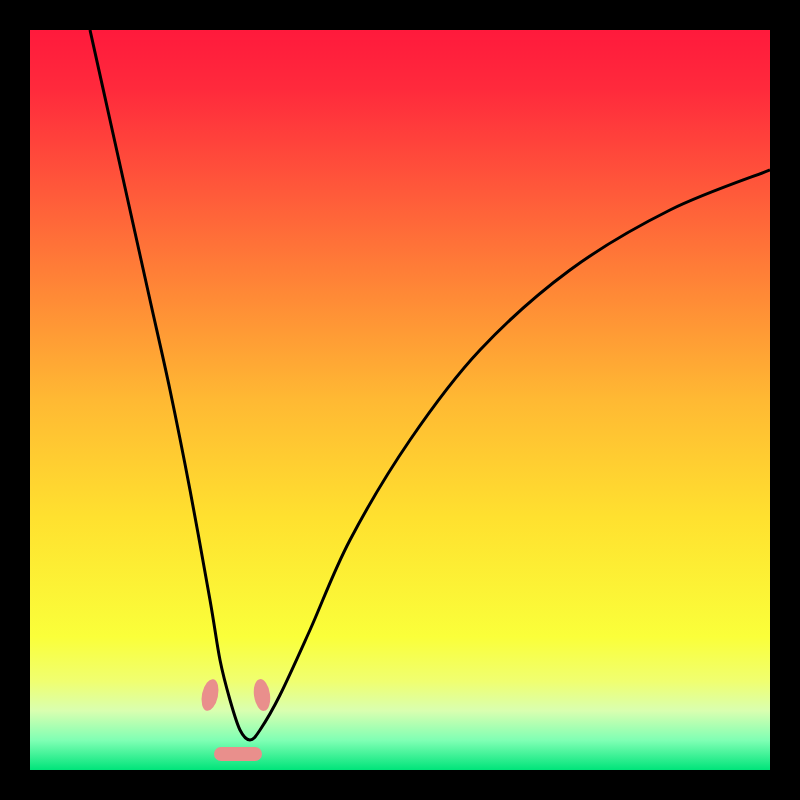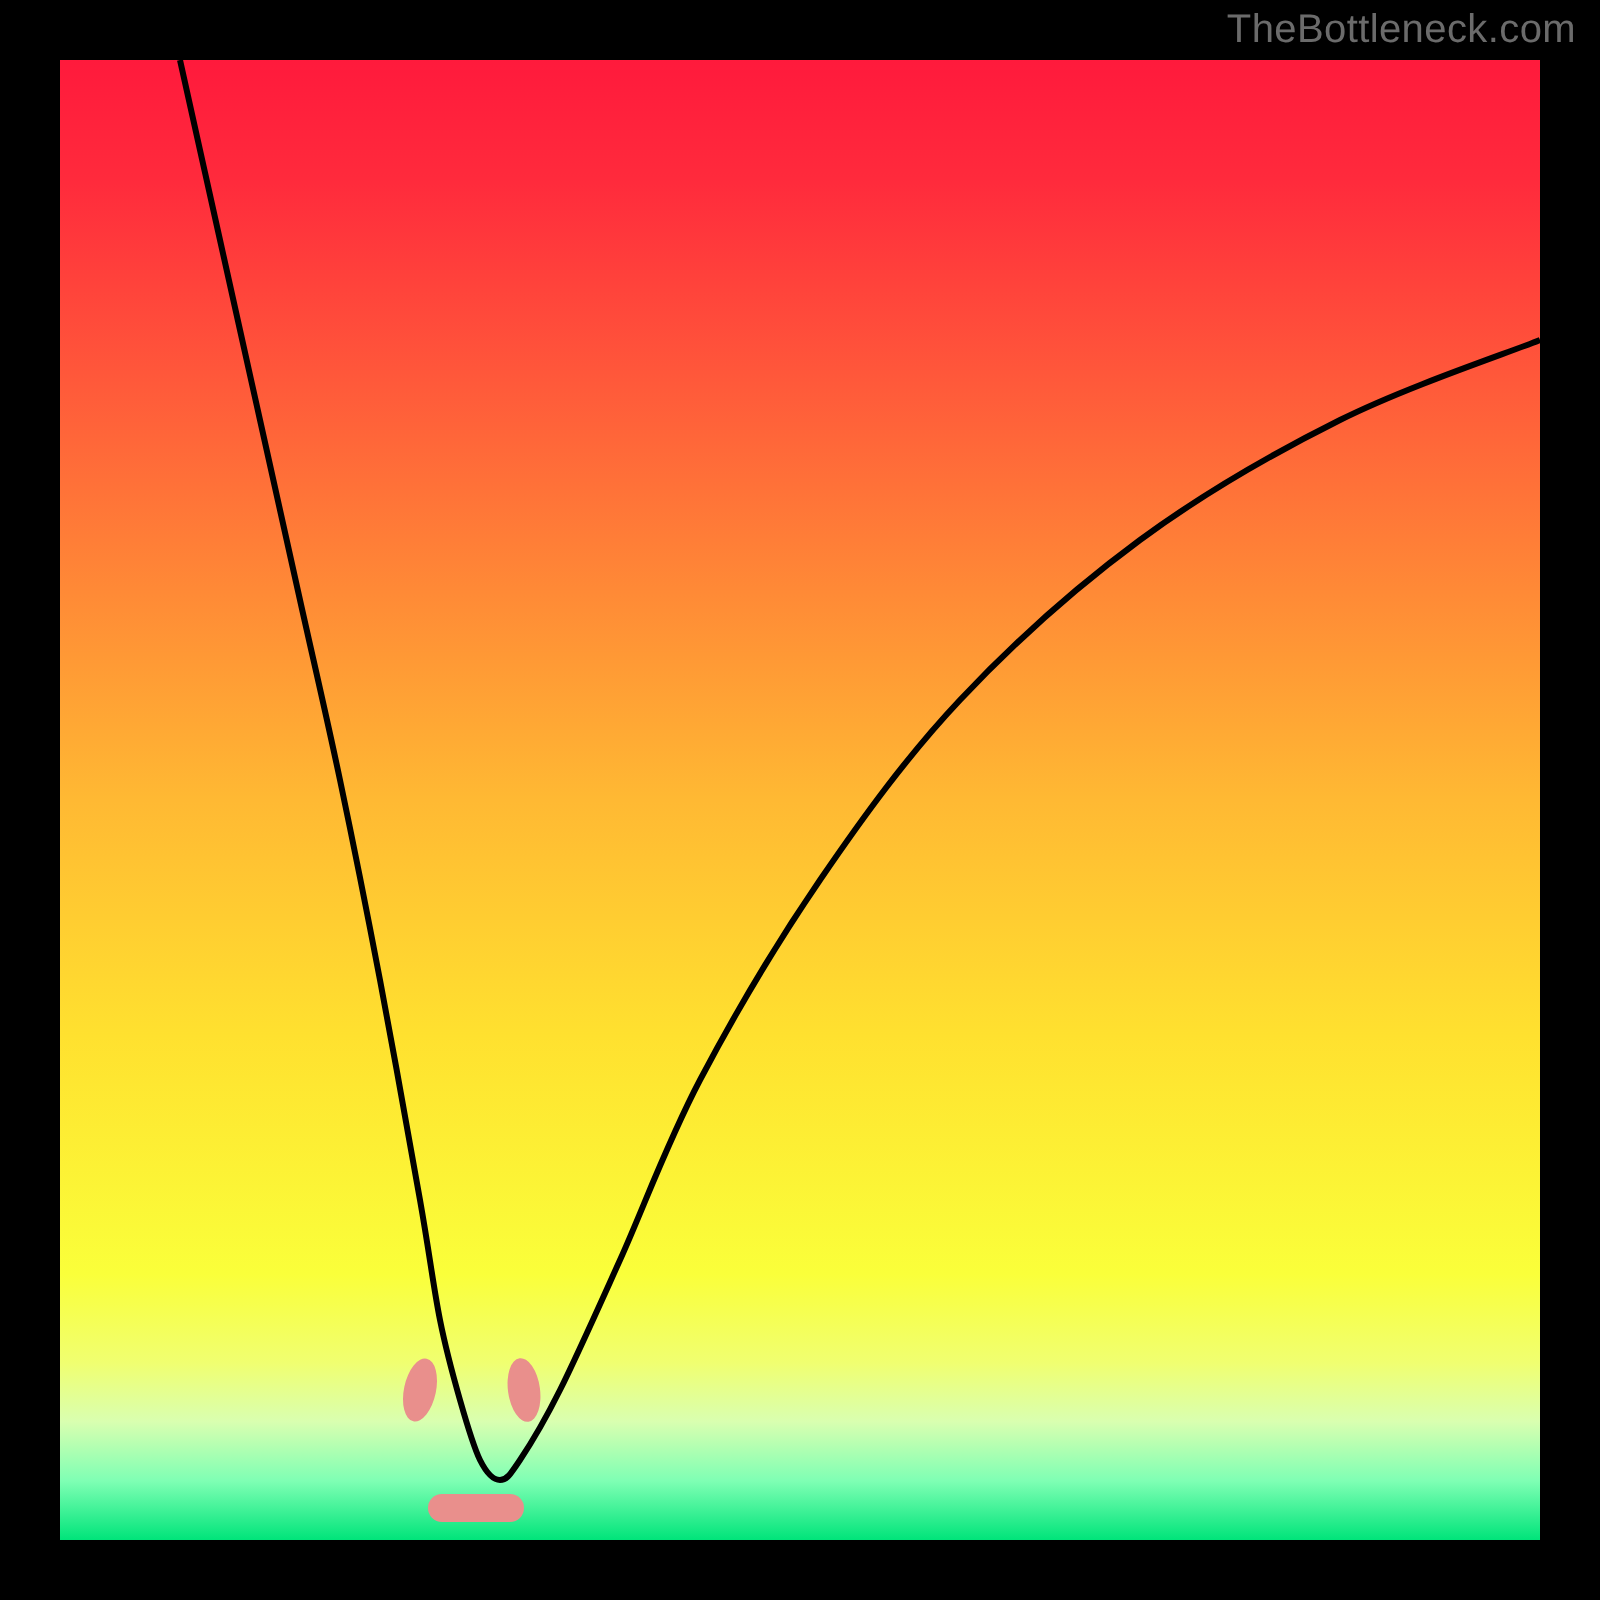--- a/index.html
+++ b/index.html
@@ -55,21 +55,20 @@
     width: 740px;
     height: 740px;
     pointer-events: none;
   }
 </style>
 </head>
 <body>
 
 <div class="frame">
 
-  <div class="watermark">TheBottleneck.com</div>
 
   <div class="plot">
     <svg class="overlay" viewBox="0 0 740 740" preserveAspectRatio="none">
       <g id="curve-group">
           <path d="M 60 0 C 63.333333333333336 15, 73.33333333333333 60, 80 90 C 86.66666666666667 120, 93.33333333333333 150, 100 180 C 106.66666666666667 210, 113.33333333333333 240, 120 270 C 126.66666666666667 300, 133.33333333333334 328.3333333333333, 140 360 C 146.66666666666666 391.6666666666667, 153.33333333333334 425, 160 460 C 166.66666666666666 495, 175 541.6666666666666, 180 570 C 185 598.3333333333334, 186.66666666666666 613.3333333333334, 190 630 C 193.33333333333334 646.6666666666666, 196.66666666666666 658.3333333333334, 200 670 C 203.33333333333334 681.6666666666666, 206.66666666666666 693.3333333333334, 210 700 C 213.33333333333334 706.6666666666666, 216.66666666666666 710, 220 710 C 223.33333333333334 710, 225 707.5, 230 700 C 235 692.5, 241.66666666666666 681.6666666666666, 250 665 C 258.3333333333333 648.3333333333334, 268.3333333333333 625.8333333333334, 280 600 C 291.6666666666667 574.1666666666666, 303.3333333333333 541.6666666666666, 320 510 C 336.6666666666667 478.3333333333333, 358.3333333333333 441.6666666666667, 380 410 C 401.6666666666667 378.3333333333333, 423.3333333333333 348.3333333333333, 450 320 C 476.6666666666667 291.6666666666667, 508.3333333333333 263.3333333333333, 540 240 C 571.6666666666666 216.66666666666666, 606.6666666666666 196.66666666666666, 640 180 C 673.3333333333334 163.33333333333334, 723.3333333333334 146.66666666666666, 740 140" fill="none" stroke="#000000" stroke-width="3"></path>
         </g>
       <g id="marker-group">
           <ellipse cx="180" cy="665" rx="8" ry="16" fill="#e98f8c" transform="rotate(12 180 665)"></ellipse>
           <ellipse cx="232" cy="665" rx="8" ry="16" fill="#e98f8c" transform="rotate(-8 232 665)"></ellipse>
           <rect x="184" y="717" width="48" height="14" rx="7" fill="#e98f8c"></rect>

